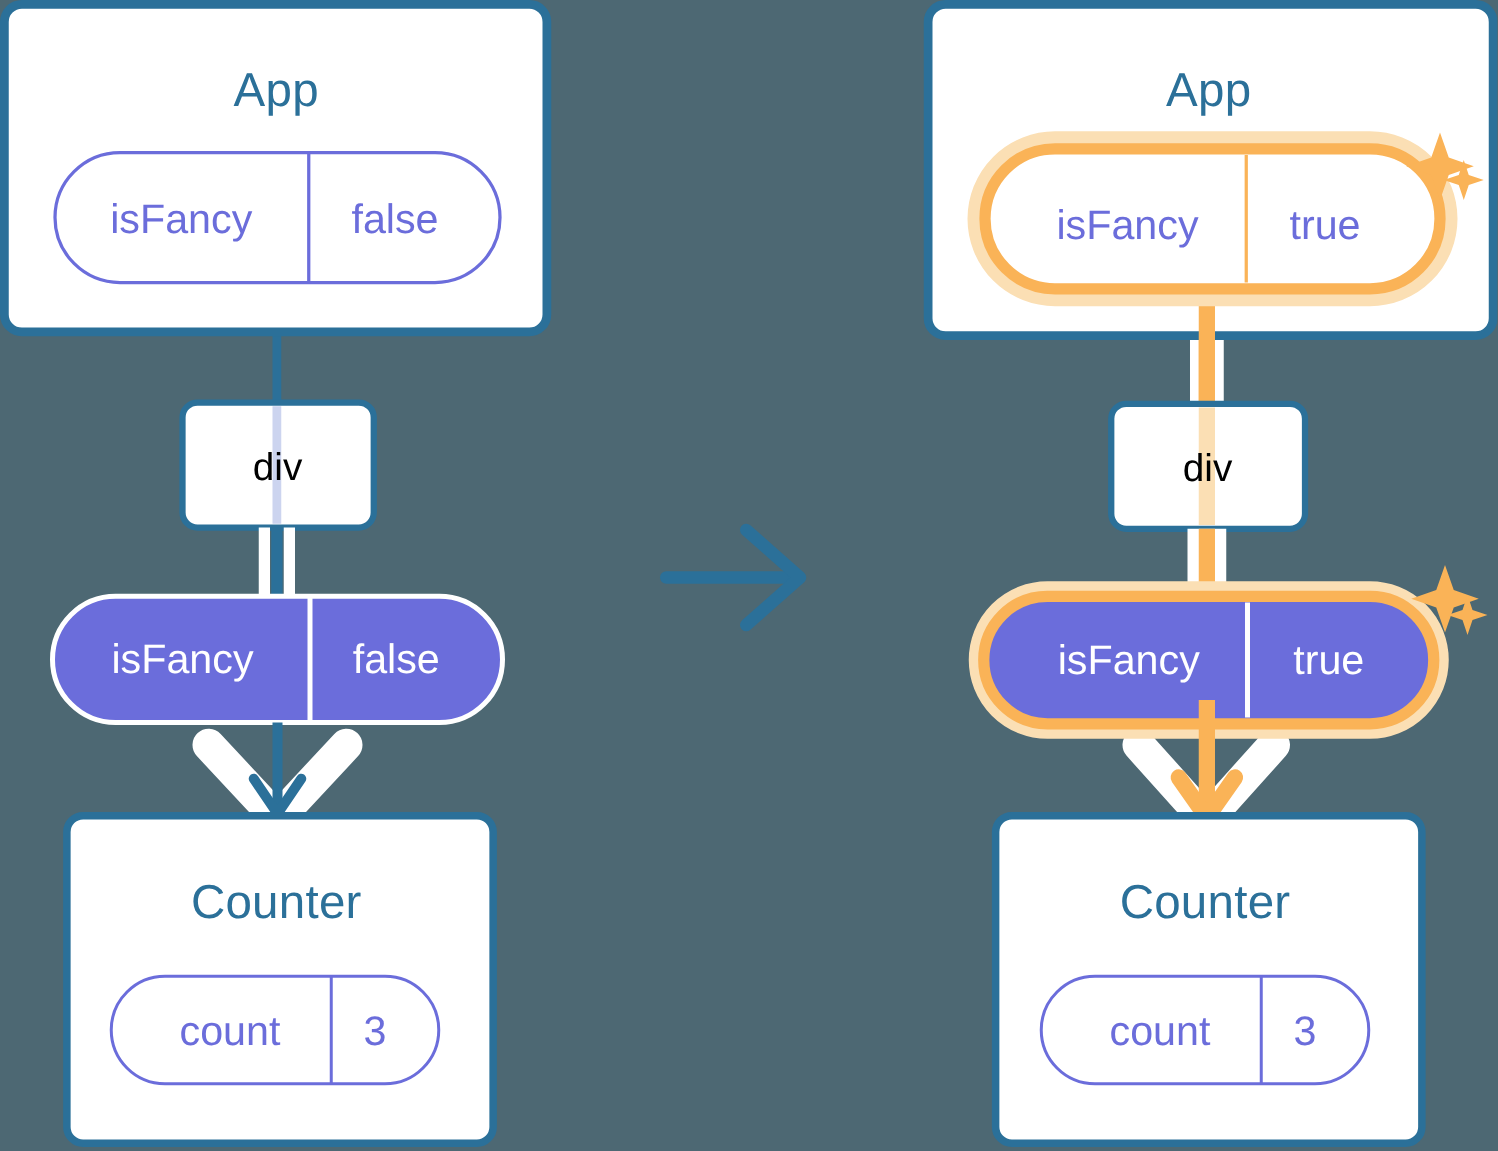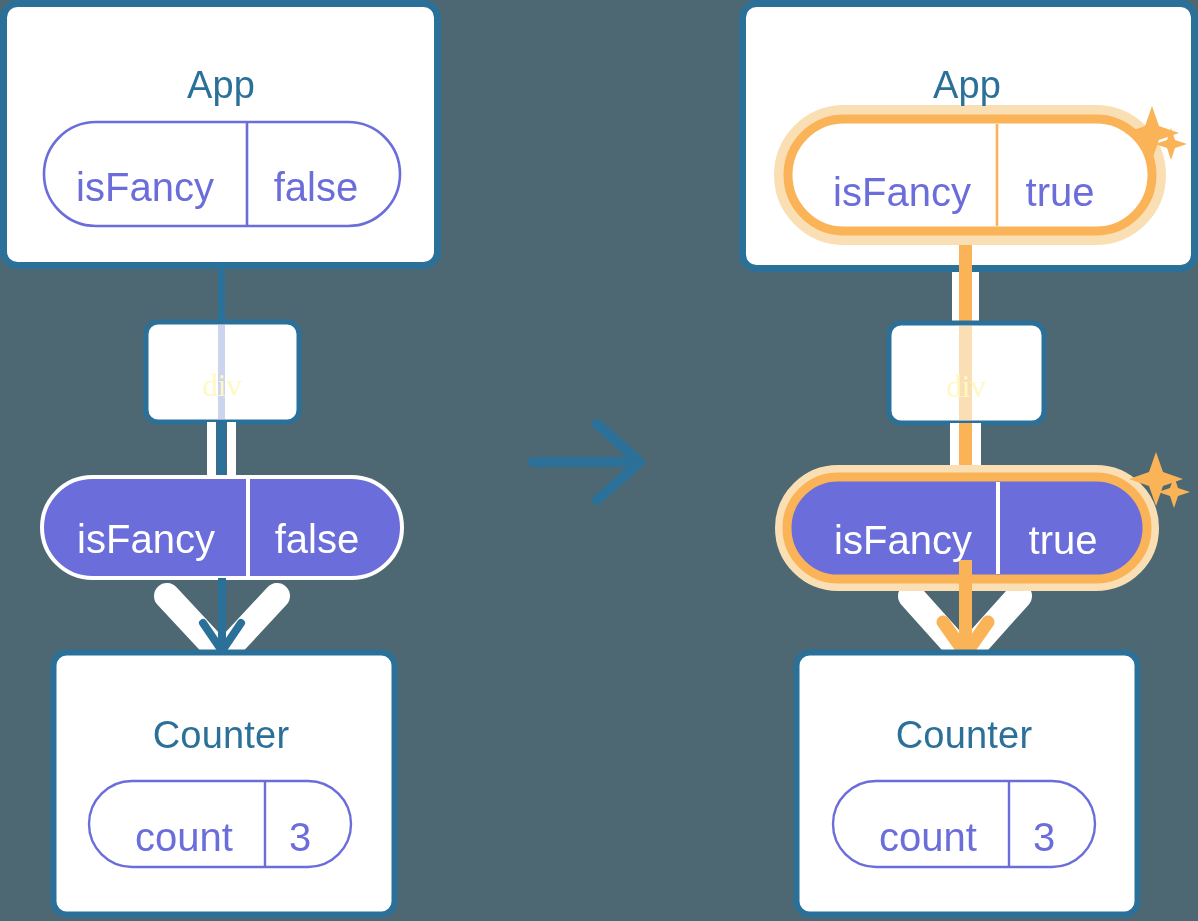--- a/index.html
+++ b/index.html
@@ -25,44 +25,42 @@
     left: 0;
     top: 0;
     width: 1198px;
     height: 921px;
     display: block;
   }
   .lbl {
     position: absolute;
     white-space: nowrap;
     pointer-events: none;
-    margin-top: 12px;
   }
   .component-title {
     color: #2b7099;
     font-size: 38px;
     letter-spacing: 0.2px;
     text-align: center;
   }
   .pill-text {
-    font-size: 40px;
+    font-size: 33px;
   }
   .pill-text.outline {
     color: #6b6ddb;
   }
   .pill-text.filled {
     color: #ffffff;
   }
   .pill-text.bold {
     font-weight: normal;
   }
   .node-text {
-    color: #fef9c3;
+    color: #000000;
     font-size: 31px;
-    font-family: Liberation Serif, serif;
   }
   .ctr { transform: translate(-50%, -50%); }
 </style>
 </head>
 <body>
 
 <div id="stage">
 
   <svg id="diagram-svg" viewBox="0 0 1198 921">
 

